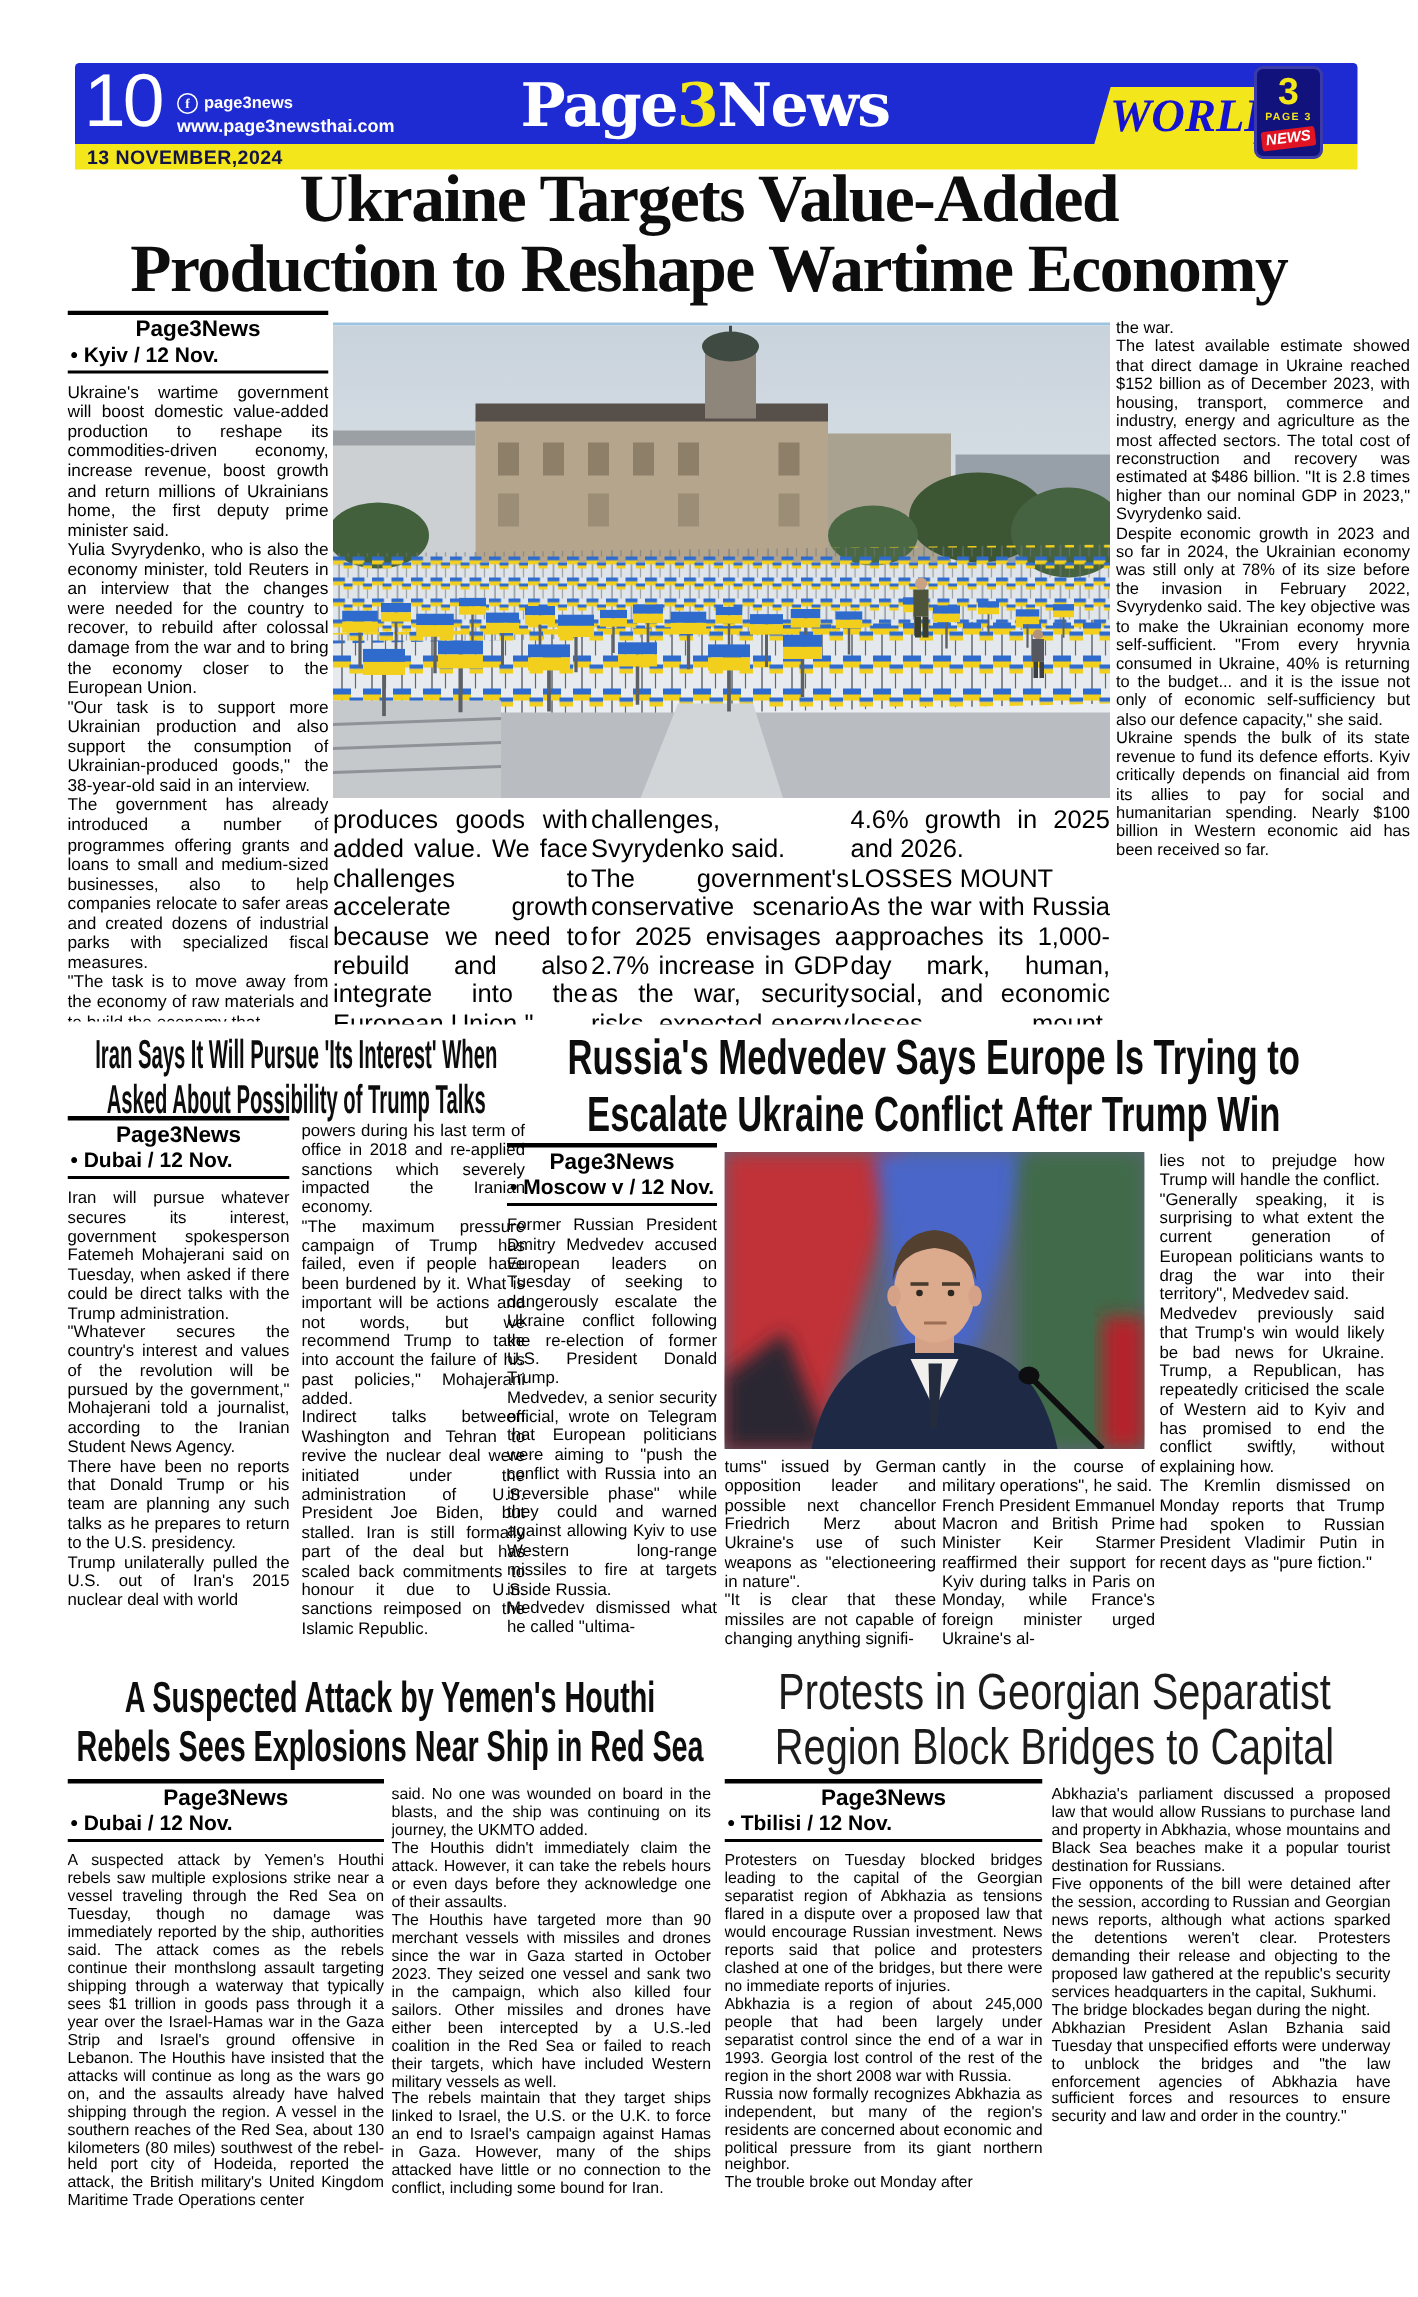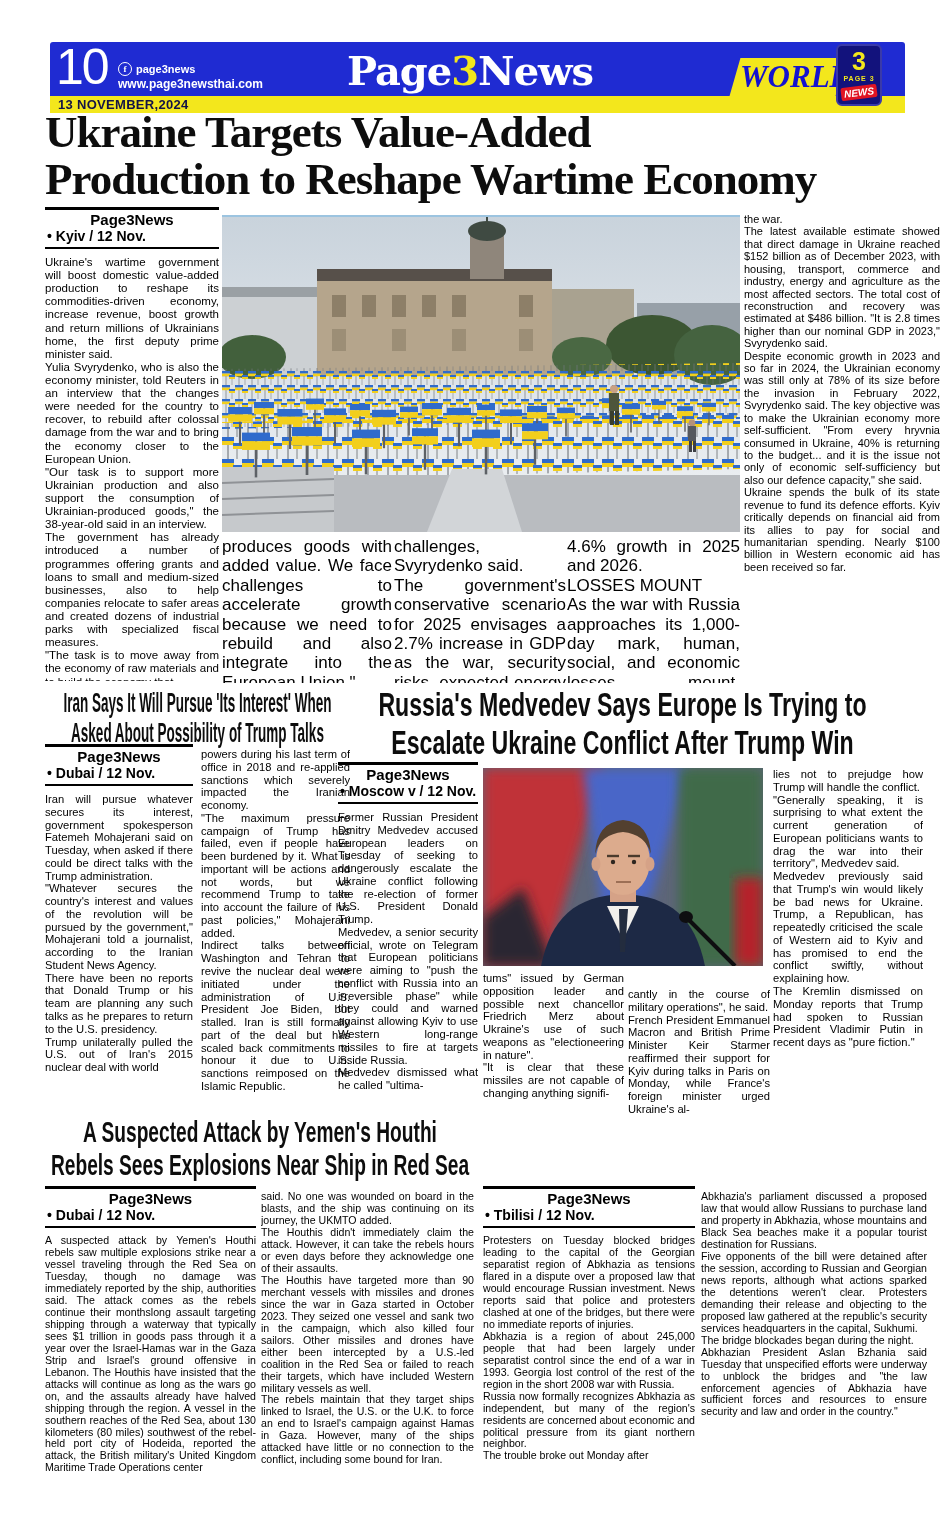--- a/index.html
+++ b/index.html
@@ -23,21 +23,21 @@
               font-family:"Liberation Serif",serif;font-weight:bold;font-style:italic;font-size:31px;color:#1513cf;}
   .logo-box{position:absolute;left:836px;top:44px;width:46px;height:62px;background:#12127c;
             border-radius:6px;border:2px solid #3a3aa8;box-sizing:border-box;text-align:center;}
   .logo-3{color:#f3e71c;font-size:25px;font-weight:bold;line-height:26px;margin-top:2px;}
   .logo-page{color:#f3e71c;font-size:7px;font-weight:bold;letter-spacing:1px;line-height:9px;}
   .logo-news{margin:3px 3px 0 3px;background:#e01423;color:#fff;font-style:italic;font-weight:bold;
              font-size:10px;line-height:13px;border-radius:2px;transform:rotate(-7deg);}
   .hdr-date{position:absolute;left:58px;top:97px;font-size:13px;font-weight:bold;color:#131347;letter-spacing:0.3px;}
 
   
-  .main-head{position:absolute;left:45px;top:109px;width:855px;
+  .main-head{position:absolute;left:45px;top:109px;width:855px;text-align:center;
              font-family:"Liberation Serif",serif;font-weight:bold;font-size:45px;line-height:1.04;
              letter-spacing:-1px;color:#0d0d0d;white-space:pre-line;}
   .cond{overflow:visible;}
   .cx{display:block;transform-origin:0 0;white-space:pre-line;text-align:center;color:#0d0d0d;}
   #iran-head{position:absolute;left:45px;top:688px;width:305px;}
   #iran-head .cx{width:200%;transform:scaleX(0.5);font-weight:bold;font-size:27px;line-height:1.12;}
   #med-head{position:absolute;left:350px;top:686px;width:545px;}
   #med-head .cx{width:142.86%;transform:scaleX(0.7);font-weight:bold;font-size:33px;line-height:1.15;}
   #houthi-head{position:absolute;left:45px;top:1116px;width:430px;}
   #houthi-head .cx{width:151.52%;transform:scaleX(0.66);font-weight:bold;font-size:29px;line-height:1.15;}
@@ -61,21 +61,21 @@
   #uk-col5{left:744px;top:213px;width:196px;height:468px;}
   #uk-col5 .body{font-size:11px;line-height:1.13;}
 
   #iran-col1{left:45px;top:744px;width:148px;height:372px;}
   #iran-col2{left:201px;top:748px;width:149px;height:366px;}
   #iran-col1 .body,#iran-col2 .body{font-size:11.2px;line-height:1.14;}
 
   #med-col1{left:338px;top:762px;width:140px;height:352px;}
   #med-photo{position:absolute;left:483px;top:768px;width:280px;height:198px;}
   #med-col2{left:483px;top:972px;width:141px;height:142px;}
-  #med-col3{left:628px;top:972px;width:142px;height:142px;margin-top:16px;}
+  #med-col3{left:628px;top:972px;width:142px;height:142px;}
   #med-col4{left:773px;top:768px;width:150px;height:346px;}
   #med-col1 .body,#med-col2 .body,#med-col3 .body,#med-col4 .body{font-size:11.2px;line-height:1.14;}
 
   #houthi-col1{left:45px;top:1186px;width:211px;height:344px;}
   #houthi-col2{left:261px;top:1191px;width:213px;height:338px;}
   #georgia-col1{left:483px;top:1186px;width:212px;height:344px;}
   #georgia-col2{left:701px;top:1191px;width:226px;height:338px;}
   #houthi-col1 .body,#houthi-col2 .body,#georgia-col1 .body,#georgia-col2 .body{font-size:10.6px;line-height:1.13;}
 </style>
 </head>
@@ -337,20 +337,24 @@
     </div>
     <div class="body">A suspected attack by Yemen's Houthi rebels saw multiple explosions strike near a vessel traveling through the Red Sea on Tuesday, though no damage was immediately reported by the ship, authorities said. The attack comes as the rebels continue their monthslong assault targeting shipping through a waterway that typically sees $1 trillion in goods pass through it a year over the Israel-Hamas war in the Gaza Strip and Israel's ground offensive in Lebanon. The Houthis have insisted that the attacks will continue as long as the wars go on, and the assaults already have halved shipping through the region. A vessel in the southern reaches of the Red Sea, about 130 kilometers (80 miles) southwest of the rebel-held port city of Hodeida, reported the attack, the British military's United Kingdom Maritime Trade Operations center</div>
   </div>
   <div class="col" id="houthi-col2">
     <div class="body">said. No one was wounded on board in the blasts, and the ship was continuing on its journey, the UKMTO added.
 The Houthis didn't immediately claim the attack. However, it can take the rebels hours or even days before they acknowledge one of their assaults.
 The Houthis have targeted more than 90 merchant vessels with missiles and drones since the war in Gaza started in October 2023. They seized one vessel and sank two in the campaign, which also killed four sailors. Other missiles and drones have either been intercepted by a U.S.-led coalition in the Red Sea or failed to reach their targets, which have included Western military vessels as well.
 The rebels maintain that they target ships linked to Israel, the U.S. or the U.K. to force an end to Israel's campaign against Hamas in Gaza. However, many of the ships attacked have little or no connection to the conflict, including some bound for Iran.</div>
   </div>
 
+  <div class="cond" id="georgia-head">
+    <span class="cx">Protests in Georgian Separatist
+Region Block Bridges to Capital</span>
+  </div>
   <div class="col" id="georgia-col1">
     <div class="byline">
       <div class="brand">Page3News</div>
       <div class="loc">• Tbilisi / 12  Nov.</div>
     </div>
     <div class="body">Protesters on Tuesday blocked bridges leading to the capital of the Georgian separatist region of Abkhazia as tensions flared in a dispute over a proposed law that would encourage Russian investment. News reports said that police and protesters clashed at one of the bridges, but there were no immediate reports of injuries.
 Abkhazia is a region of about 245,000 people that had been largely under separatist control since the end of a war in 1993. Georgia lost control of the rest of the region in the short 2008 war with Russia.
 Russia now formally recognizes Abkhazia as independent, but many of the region's residents are concerned about economic and political pressure from its giant northern neighbor.
 The trouble broke out Monday after</div>
   </div>

